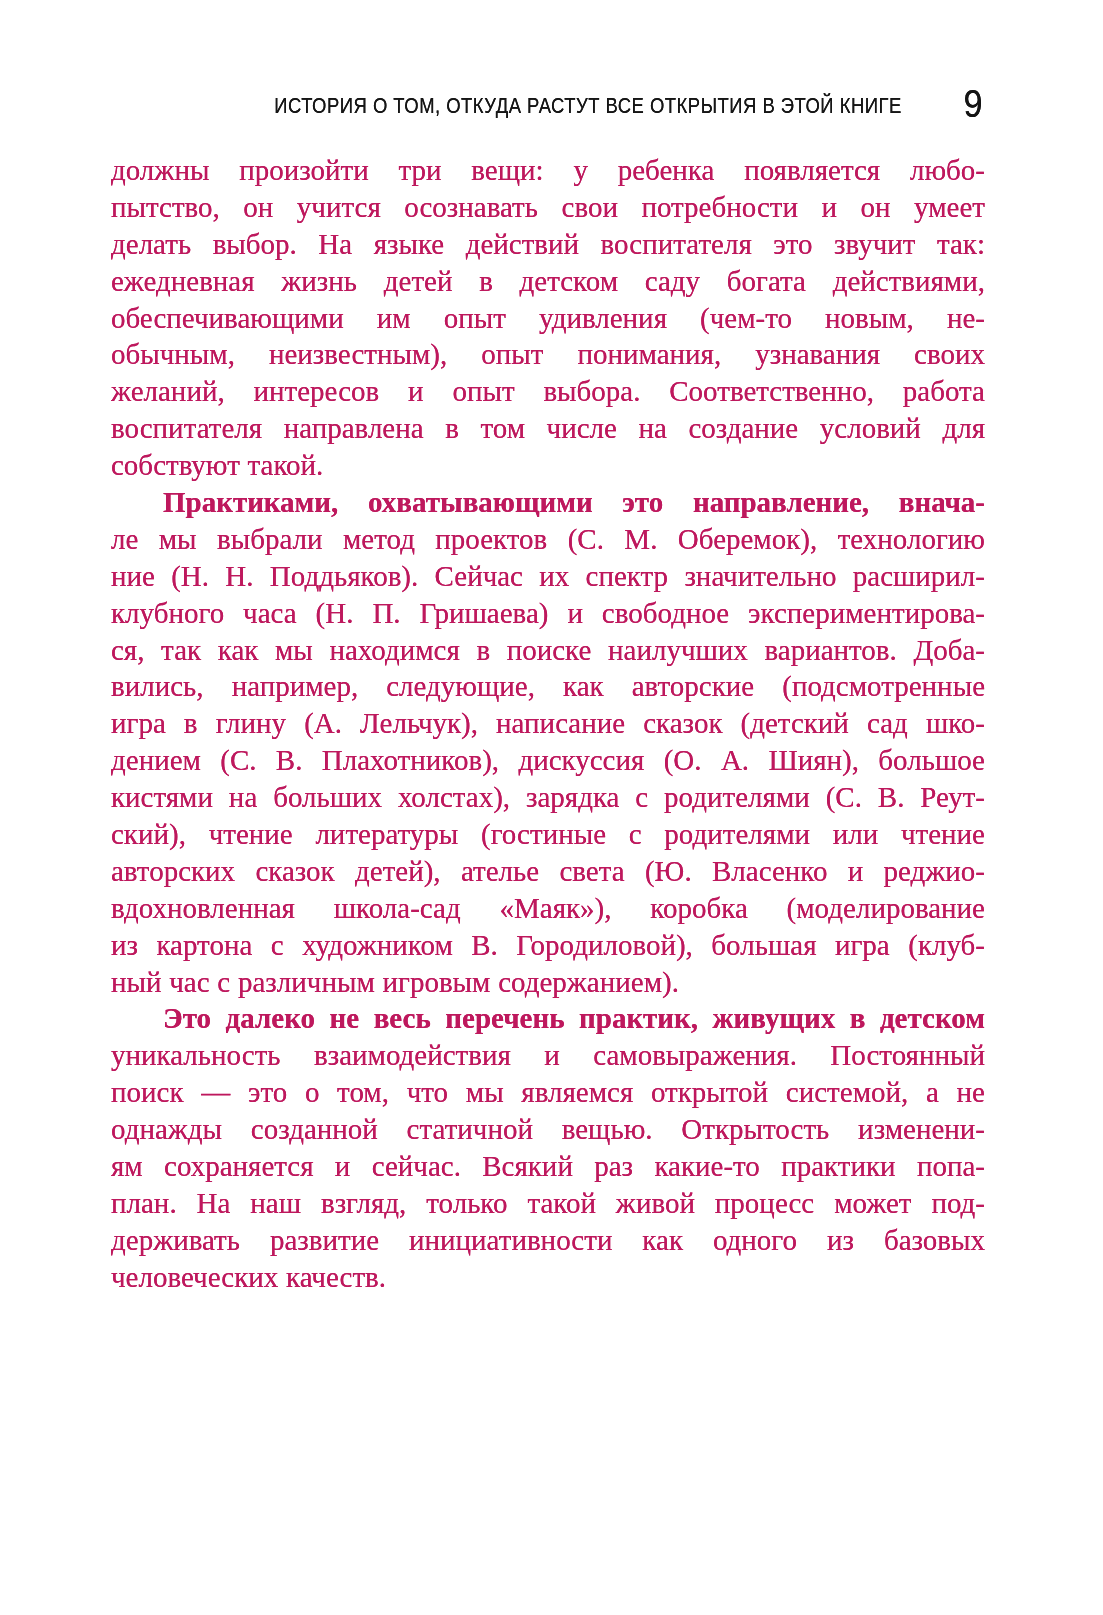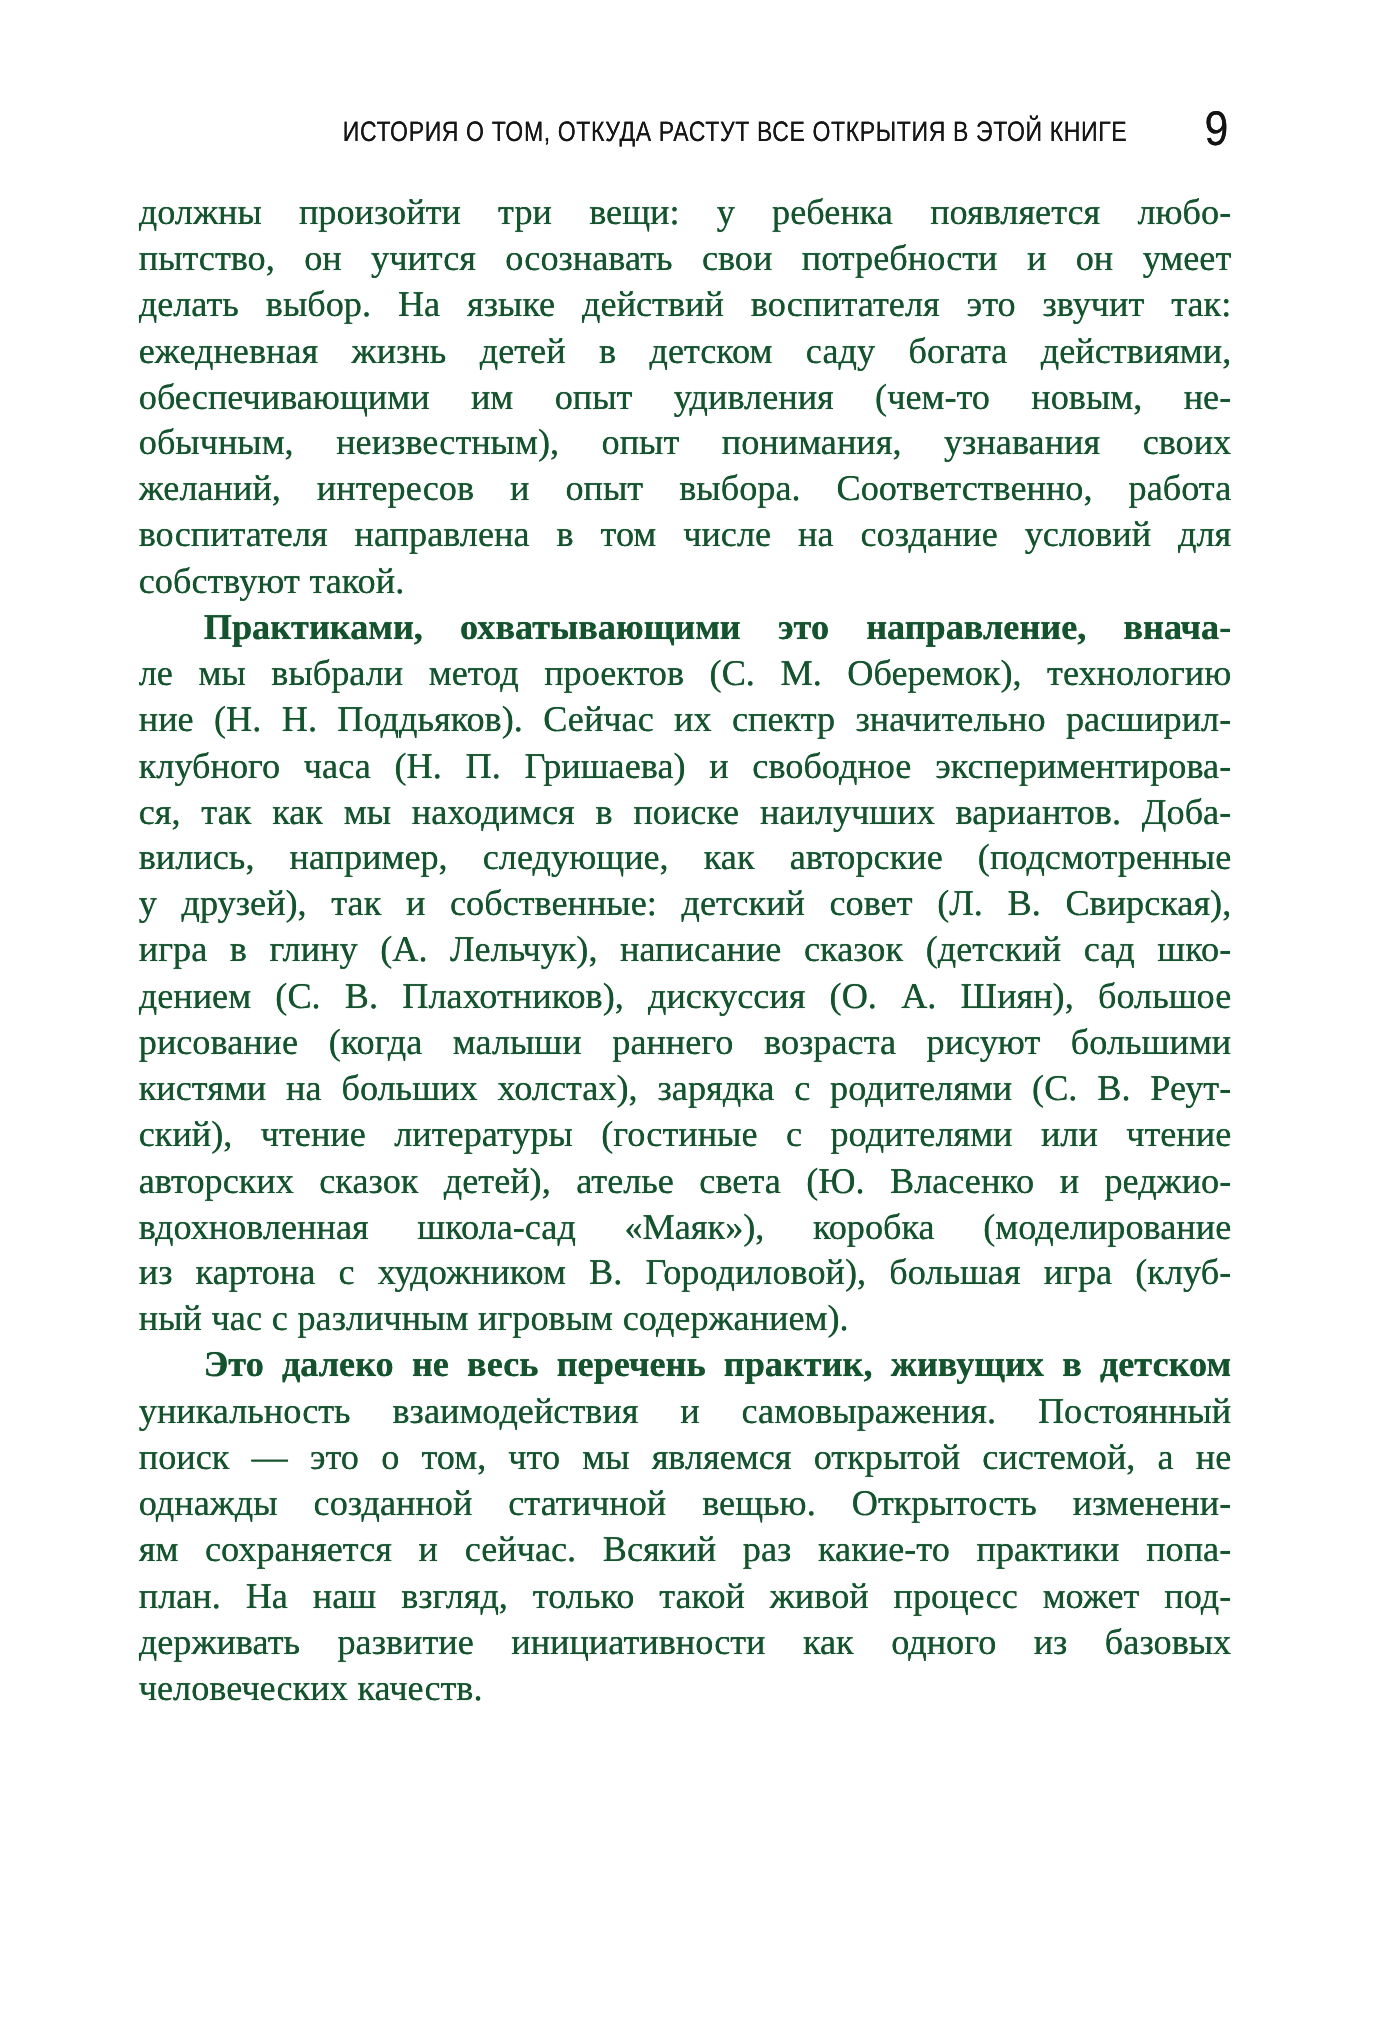--- a/index.html
+++ b/index.html
@@ -80,43 +80,41 @@
 </style>
 </head>
 <body style="background: rgb(255, 255, 255);">
 
 <div class="page">
 
   <div class="running-title">ИСТОРИЯ О ТОМ, ОТКУДА РАСТУТ ВСЕ ОТКРЫТИЯ В ЭТОЙ КНИГЕ</div>
 
   <div class="page-number">9</div>
 
-  <div class="text-block" style="color: #14532d;">
+  <div class="text-block" style="color: #be185d;">
       <div class="paragraph">
         <div class="line">должны произойти три вещи: у ребенка появляется любо-</div>
         <div class="line">пытство, он учится осознавать свои потребности и он умеет</div>
         <div class="line">делать выбор. На языке действий воспитателя это звучит так:</div>
         <div class="line">ежедневная жизнь детей в детском саду богата действиями,</div>
         <div class="line">обеспечивающими им опыт удивления (чем-то новым, не-</div>
         <div class="line">обычным, неизвестным), опыт понимания, узнавания своих</div>
         <div class="line">желаний, интересов и опыт выбора. Соответственно, работа</div>
         <div class="line">воспитателя направлена в том числе на создание условий для</div>
         <div class="line last">собствуют такой.</div>
       </div>
       <div class="paragraph">
         <div class="line indent">Практиками, охватывающими это направление, внача-</div>
         <div class="line">ле мы выбрали метод проектов (С. М. Оберемок), технологию</div>
         <div class="line">ние (Н. Н. Поддьяков). Сейчас их спектр значительно расширил-</div>
         <div class="line">клубного часа (Н. П. Гришаева) и свободное экспериментирова-</div>
         <div class="line">ся, так как мы находимся в поиске наилучших вариантов. Доба-</div>
         <div class="line">вились, например, следующие, как авторские (подсмотренные</div>
-        <div class="line">у друзей), так и собственные: детский совет (Л. В. Свирская),</div>
         <div class="line">игра в глину (А. Лельчук), написание сказок (детский сад шко-</div>
         <div class="line">дением (С. В. Плахотников), дискуссия (О. А. Шиян), большое</div>
-        <div class="line">рисование (когда малыши раннего возраста рисуют большими</div>
         <div class="line">кистями на больших холстах), зарядка с родителями (С. В. Реут-</div>
         <div class="line">ский), чтение литературы (гостиные с родителями или чтение</div>
         <div class="line">авторских сказок детей), ателье света (Ю. Власенко и реджио-</div>
         <div class="line">вдохновленная школа-сад «Маяк»), коробка (моделирование</div>
         <div class="line">из картона с художником В. Городиловой), большая игра (клуб-</div>
         <div class="line last">ный час с различным игровым содержанием).</div>
       </div>
       <div class="paragraph">
         <div class="line indent">Это далеко не весь перечень практик, живущих в детском</div>
         <div class="line">уникальность взаимодействия и самовыражения. Постоянный</div>

